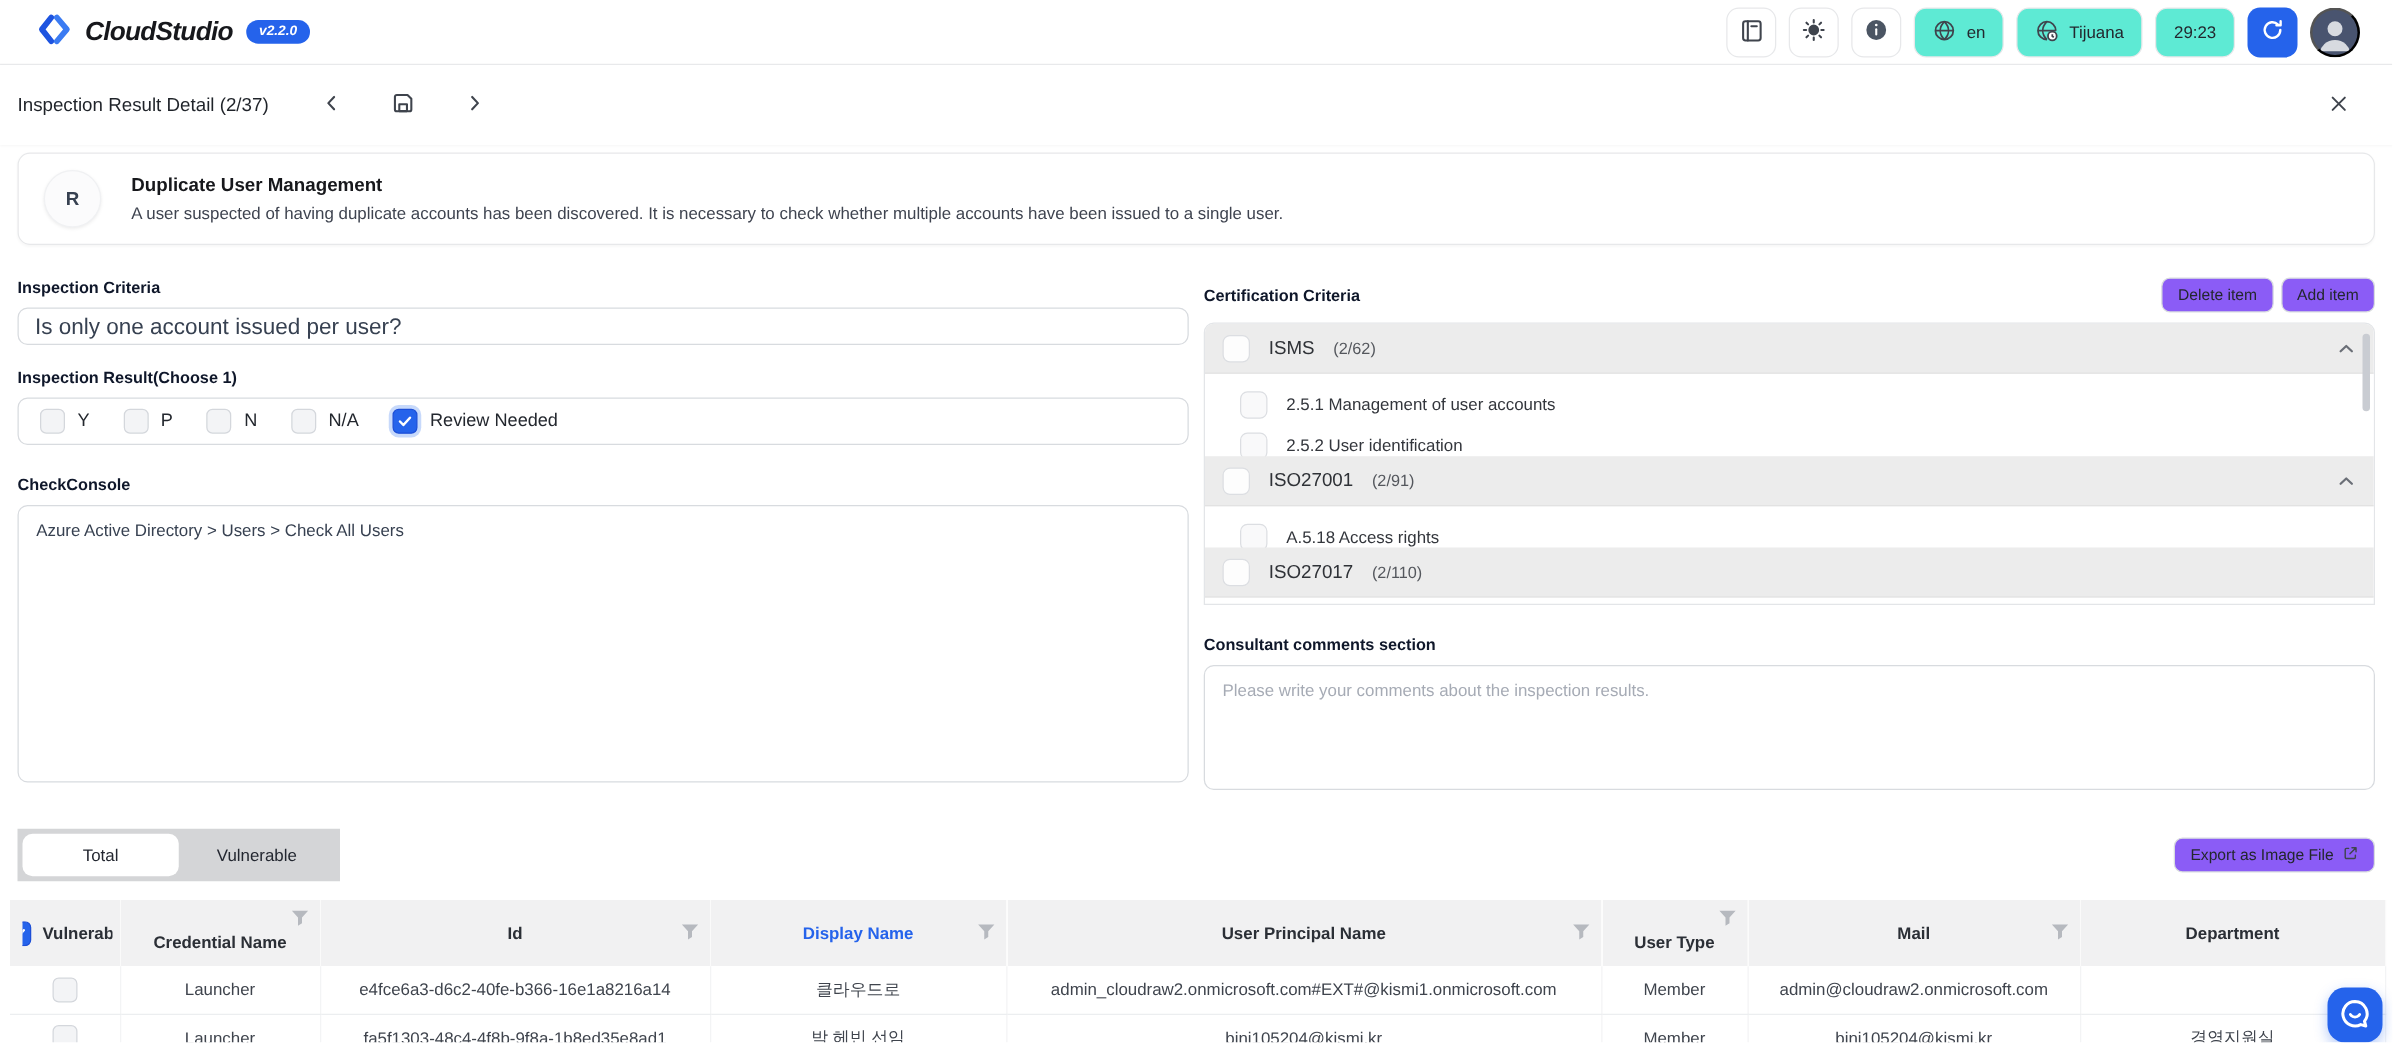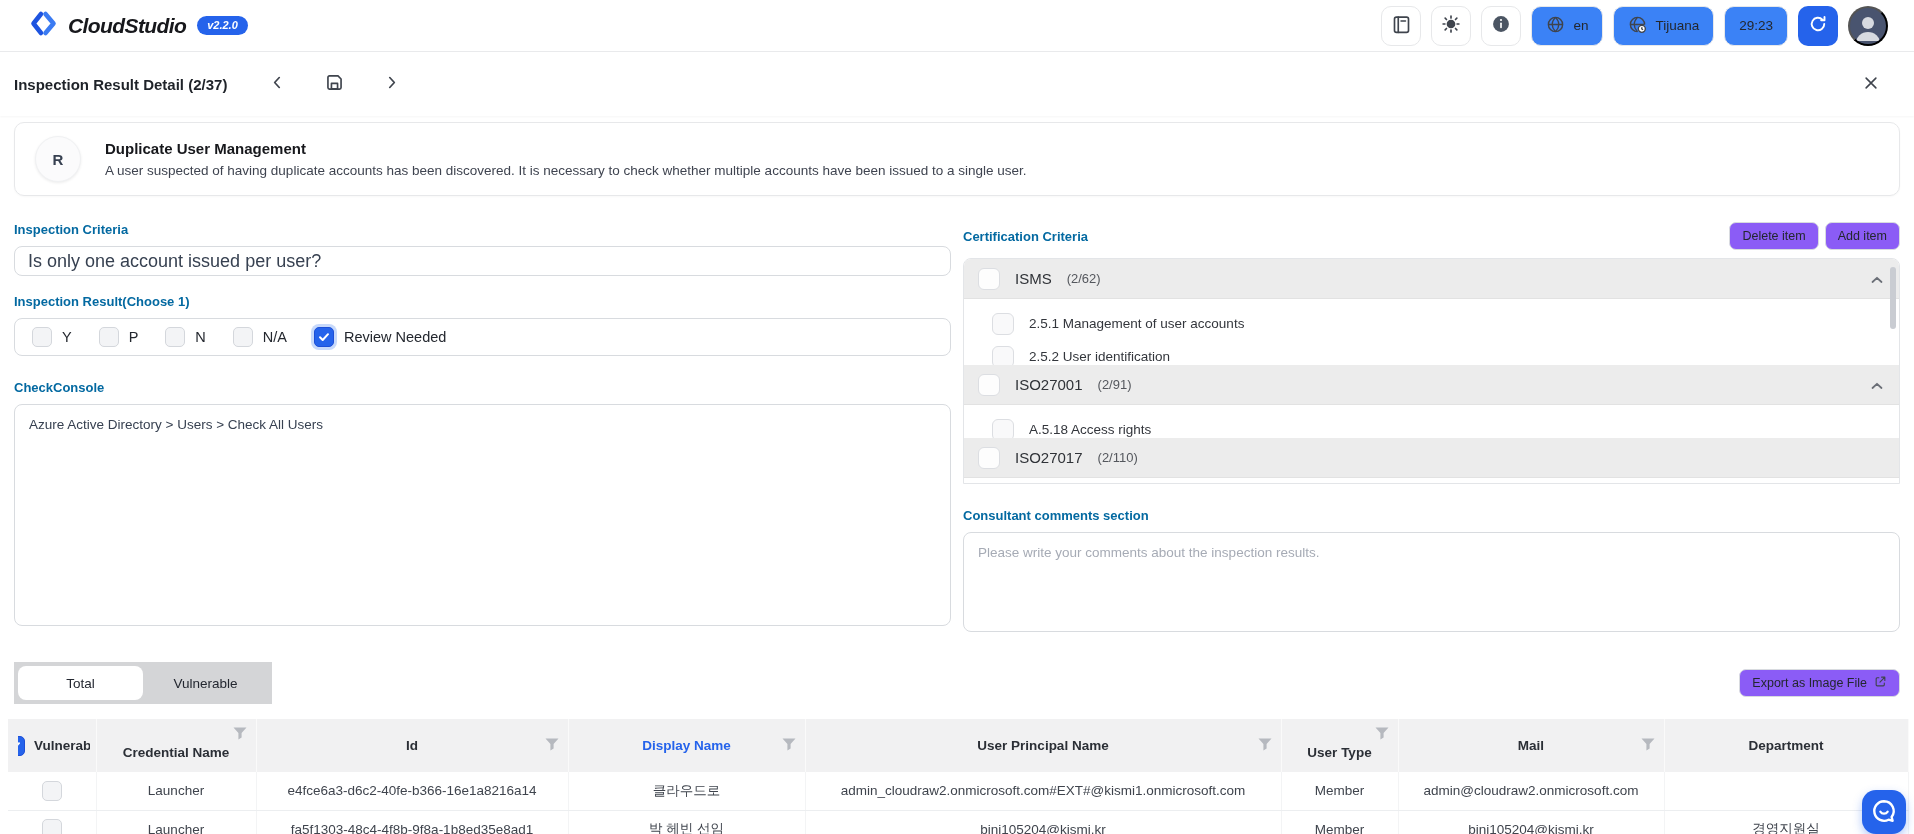--- a/index.html
+++ b/index.html
@@ -7,41 +7,41 @@
   body { font-family:"Liberation Sans", sans-serif; color:#23272e; }
   .app { position:relative; width:1914px; height:834px; background:#fff; overflow:hidden; }
 
   
   .topbar { height:52px; display:flex; align-items:center; justify-content:space-between; padding:0 26px 0 30px; border-bottom:1px solid #e9eaec; }
   .logo { display:flex; align-items:center; gap:11px; }
   .logo-name { font-size:21px; font-weight:700; font-style:italic; letter-spacing:-.6px; color:#17181c; }
   .ver-badge { background:#2563eb; color:#fff; font-size:11px; font-weight:700; font-style:italic; padding:3px 10px 4px; border-radius:999px; }
   .top-actions { display:flex; align-items:center; gap:10px; }
   .icon-btn { width:40px; height:40px; border:1px solid #e7e8ea; border-radius:10px; background:#fff; display:flex; align-items:center; justify-content:center; }
-  .text-btn { height:40px; border:1px solid #e7e8ea; border-radius:10px; background:#3b82f6; display:flex; align-items:center; justify-content:center; gap:8px; padding:0 14px; font-size:13.5px; color:#23272e; }
+  .text-btn { height:40px; border:1px solid #e7e8ea; border-radius:10px; background:#5eead4; display:flex; align-items:center; justify-content:center; gap:8px; padding:0 14px; font-size:13.5px; color:#23272e; }
   .sync-btn { width:40px; height:40px; border-radius:10px; background:#2563eb; display:flex; align-items:center; justify-content:center; border:none; }
   .avatar { width:40px; height:40px; border-radius:50%; background:#49546f; display:flex; align-items:flex-end; justify-content:center; overflow:hidden; }
 
   
   .toolbar { height:64px; display:flex; align-items:center; padding:0 30px 0 14px; box-shadow:0 1px 2px rgba(0,0,0,.04); }
-  .tb-title { font-size:15px; font-weight:700; color:#1f2329; }
+  .tb-title { font-size:15px; font-weight:400; color:#1f2329; }
   .tb-nav { display:flex; align-items:center; gap:30px; margin-left:38px; }
   .tb-close { margin-left:auto; }
   .ghost-ic { background:none; border:none; display:flex; align-items:center; justify-content:center; padding:4px; }
 
   
   .content { padding:6px 14px 0; }
   .item-card { border:1px solid #e7e8ea; border-radius:10px; height:74px; display:flex; align-items:center; gap:24px; padding:0 20px; box-shadow:0 1px 2px rgba(0,0,0,.03); }
   .card-avatar { width:46px; height:46px; border-radius:50%; background:#fbfbfc; border:1px solid #f0f1f3; box-shadow:0 1px 3px rgba(0,0,0,.08); display:flex; align-items:center; justify-content:center; font-size:15px; font-weight:600; color:#374151; flex:none; }
   .card-title { font-size:15px; font-weight:700; color:#17181c; margin-bottom:6px; }
   .card-desc { font-size:13.5px; color:#3f4450; }
 
   .cols { display:flex; gap:12px; margin-top:26px; }
   .col { flex:1; min-width:0; }
-  .fld-label { font-size:13px; font-weight:700; color:#0369a1; margin:0 0 9px; }
+  .fld-label { font-size:13px; font-weight:700; color:#0f172a; margin:0 0 9px; }
   .mt { margin-top:18px; }
   .mt-lg { margin-top:24px; }
   .text-input { width:100%; height:30px; border:1px solid #d8dbdf; border-radius:8px; padding:0 13px; font-size:18px; color:#374151; font-family:inherit; background:#fff; }
   .options-box { height:38px; border:1px solid #d8dbdf; border-radius:8px; display:flex; align-items:center; gap:27px; padding:0 17px; }
   .opt { display:flex; align-items:center; gap:10px; font-size:14.5px; color:#23272e; }
   .cb { width:20px; height:20px; border-radius:5px; background:#f3f4f6; border:1px solid #d4d7dc; flex:none; display:flex; align-items:center; justify-content:center; }
   .cb.checked { background:#2563eb; border:1px solid #1d4fd7; box-shadow:0 0 0 3px #c7d9fb; }
   .console { width:100%; height:222px; border:1px solid #d8dbdf; border-radius:8px; padding:12px 14px; font-size:13.5px; color:#374151; font-family:inherit; resize:none; }
 
   .cert-head { height:28px; display:flex; align-items:center; justify-content:space-between; margin-bottom:8px; }

